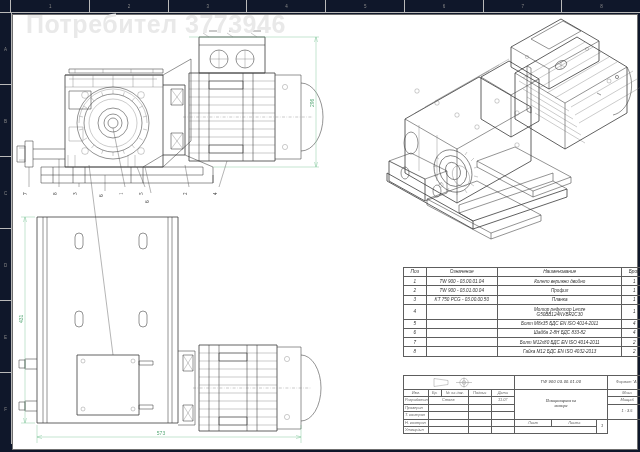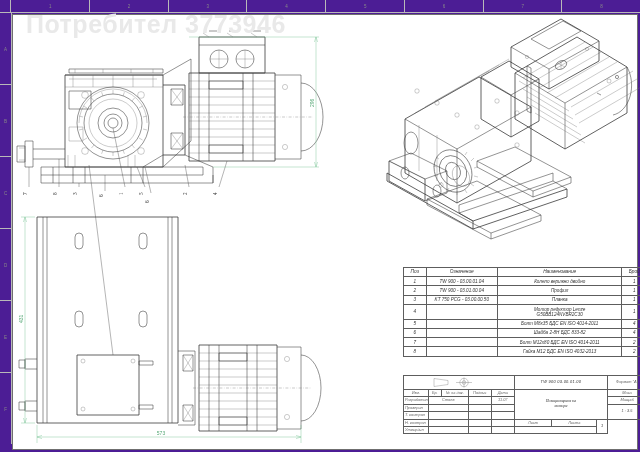--- a/index.html
+++ b/index.html
@@ -1,18 +1,18 @@
 <!DOCTYPE html>
 <html><head>
 <meta charset="utf-8">
 <style>
   html,body{margin:0;padding:0;background:#ffffff;}
   body{width:640px;height:452px;overflow:hidden;font-family:"Liberation Sans",sans-serif;position:relative;}
 
-  #sheet{position:absolute;left:0;top:0;width:640px;height:452px;background:#4c1d95;}
+  #sheet{position:absolute;left:0;top:0;width:640px;height:452px;background:#0f172a;}
 
   
   .zone-top{position:absolute;left:10px;top:0;width:630px;height:12px;border-bottom:0.7px solid #b9b9b9;}
   .zone-top .cell{position:absolute;top:0;height:12px;border-left:0.7px solid #b9b9b9;
       font-size:4.5px;color:#888;display:flex;align-items:center;justify-content:center;}
   .zone-left{position:absolute;left:0;top:12px;width:11px;height:432px;border-right:0.7px solid #b9b9b9;}
   .zone-left .cell{position:absolute;left:0;width:11px;border-top:0.7px solid #b9b9b9;
       font-size:4.5px;color:#888;display:flex;align-items:center;justify-content:center;}
 
   

